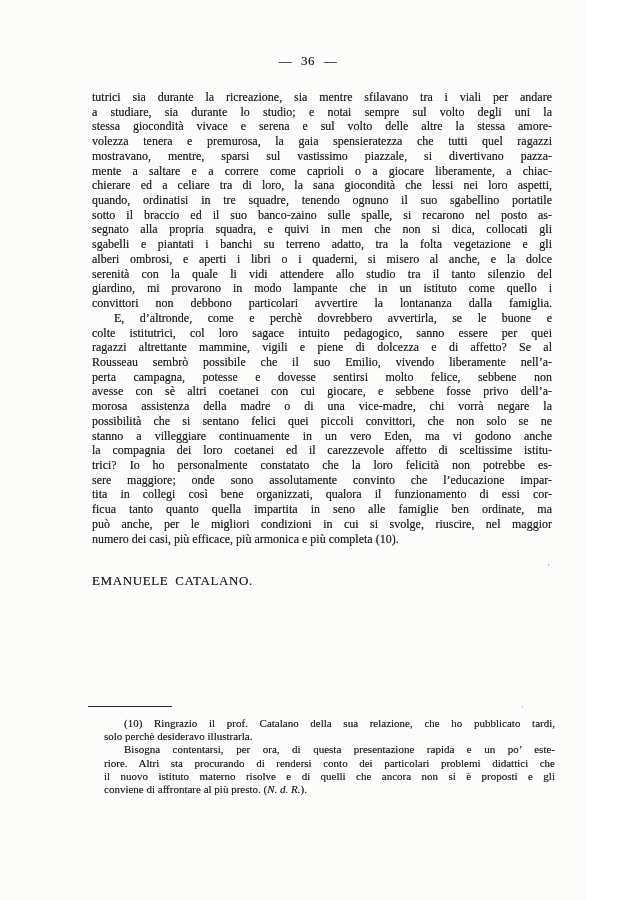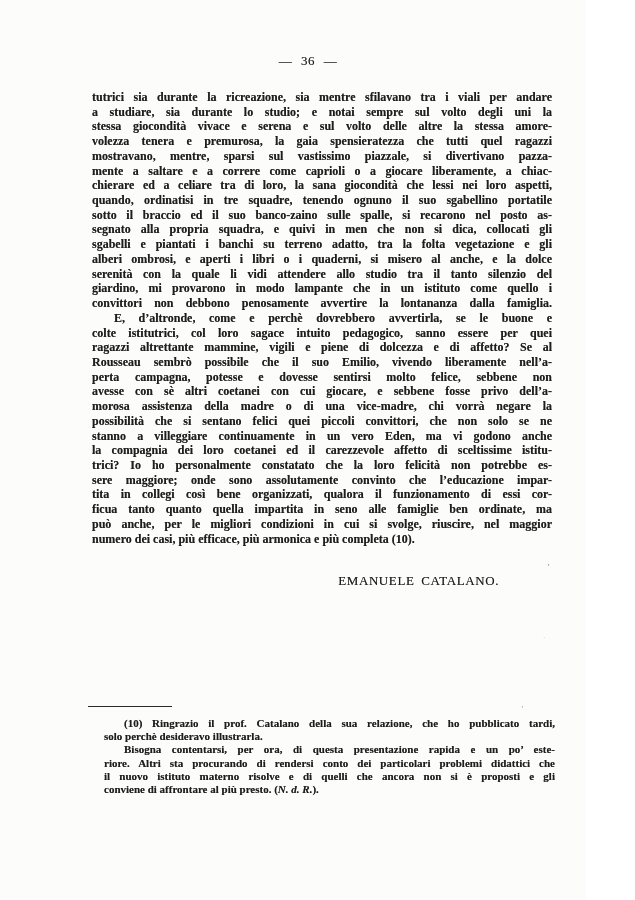--- a/index.html
+++ b/index.html
@@ -33,32 +33,31 @@
     left: 92px;
     width: 460px;
     font-size: 12px;
     line-height: 14.72px;
   }
   .tline {
     text-align: justify;
     text-align-last: justify;
     height: 14.72px;
     overflow: hidden;
-    font-weight: bold;
   }
   .tline.nojust { text-align-last: left; }
   .bodytext .tline.ind { text-indent: 22px; }
   .signature {
     position: absolute;
     top: 573px;
     left: 92px;
     width: 460px;
     box-sizing: border-box;
     padding-right: 53px;
-    text-align: right;
+    text-align: left;
     font-size: 13px;
     letter-spacing: 0.6px;
     word-spacing: 3px;
   }
   .fnrule {
     position: absolute;
     top: 706px;
     left: 88px;
     width: 84px;
     height: 0;
@@ -103,21 +102,21 @@
         <div class="tline">mostravano, mentre, sparsi sul vastissimo piazzale, si divertivano pazza-</div>
         <div class="tline">mente a saltare e a correre come caprioli o a giocare liberamente, a chiac-</div>
         <div class="tline">chierare ed a celiare tra di loro, la sana giocondità che lessi nei loro aspetti,</div>
         <div class="tline">quando, ordinatisi in tre squadre, tenendo ognuno il suo sgabellino portatile</div>
         <div class="tline">sotto il braccio ed il suo banco-zaino sulle spalle, si recarono nel posto as-</div>
         <div class="tline">segnato alla propria squadra, e quivi in men che non si dica, collocati gli</div>
         <div class="tline">sgabelli e piantati i banchi su terreno adatto, tra la folta vegetazione e gli</div>
         <div class="tline">alberi ombrosi, e aperti i libri o i quaderni, si misero al anche, e la dolce</div>
         <div class="tline">serenità con la quale li vidi attendere allo studio tra il tanto silenzio del</div>
         <div class="tline">giardino, mi provarono in modo lampante che in un istituto come quello i</div>
-        <div class="tline">convittori non debbono penosamente avvertire la lontananza dalla famiglia.</div>
+        <div class="tline">convittori non debbono particolari avvertire la lontananza dalla famiglia.</div>
       </div>
     <div>
         <div class="tline ind">E, d’altronde, come e perchè dovrebbero avvertirla, se le buone e</div>
         <div class="tline">colte istitutrici, col loro sagace intuito pedagogico, sanno essere per quei</div>
         <div class="tline">ragazzi altrettante mammine, vigili e piene di dolcezza e di affetto? Se al</div>
         <div class="tline">Rousseau sembrò possibile che il suo Emilio, vivendo liberamente nell’a-</div>
         <div class="tline">perta campagna, potesse e dovesse sentirsi molto felice, sebbene non</div>
         <div class="tline">avesse con sè altri coetanei con cui giocare, e sebbene fosse privo dell’a-</div>
         <div class="tline">morosa assistenza della madre o di una vice-madre, chi vorrà negare la</div>
         <div class="tline">possibilità che si sentano felici quei piccoli convittori, che non solo se ne</div>

